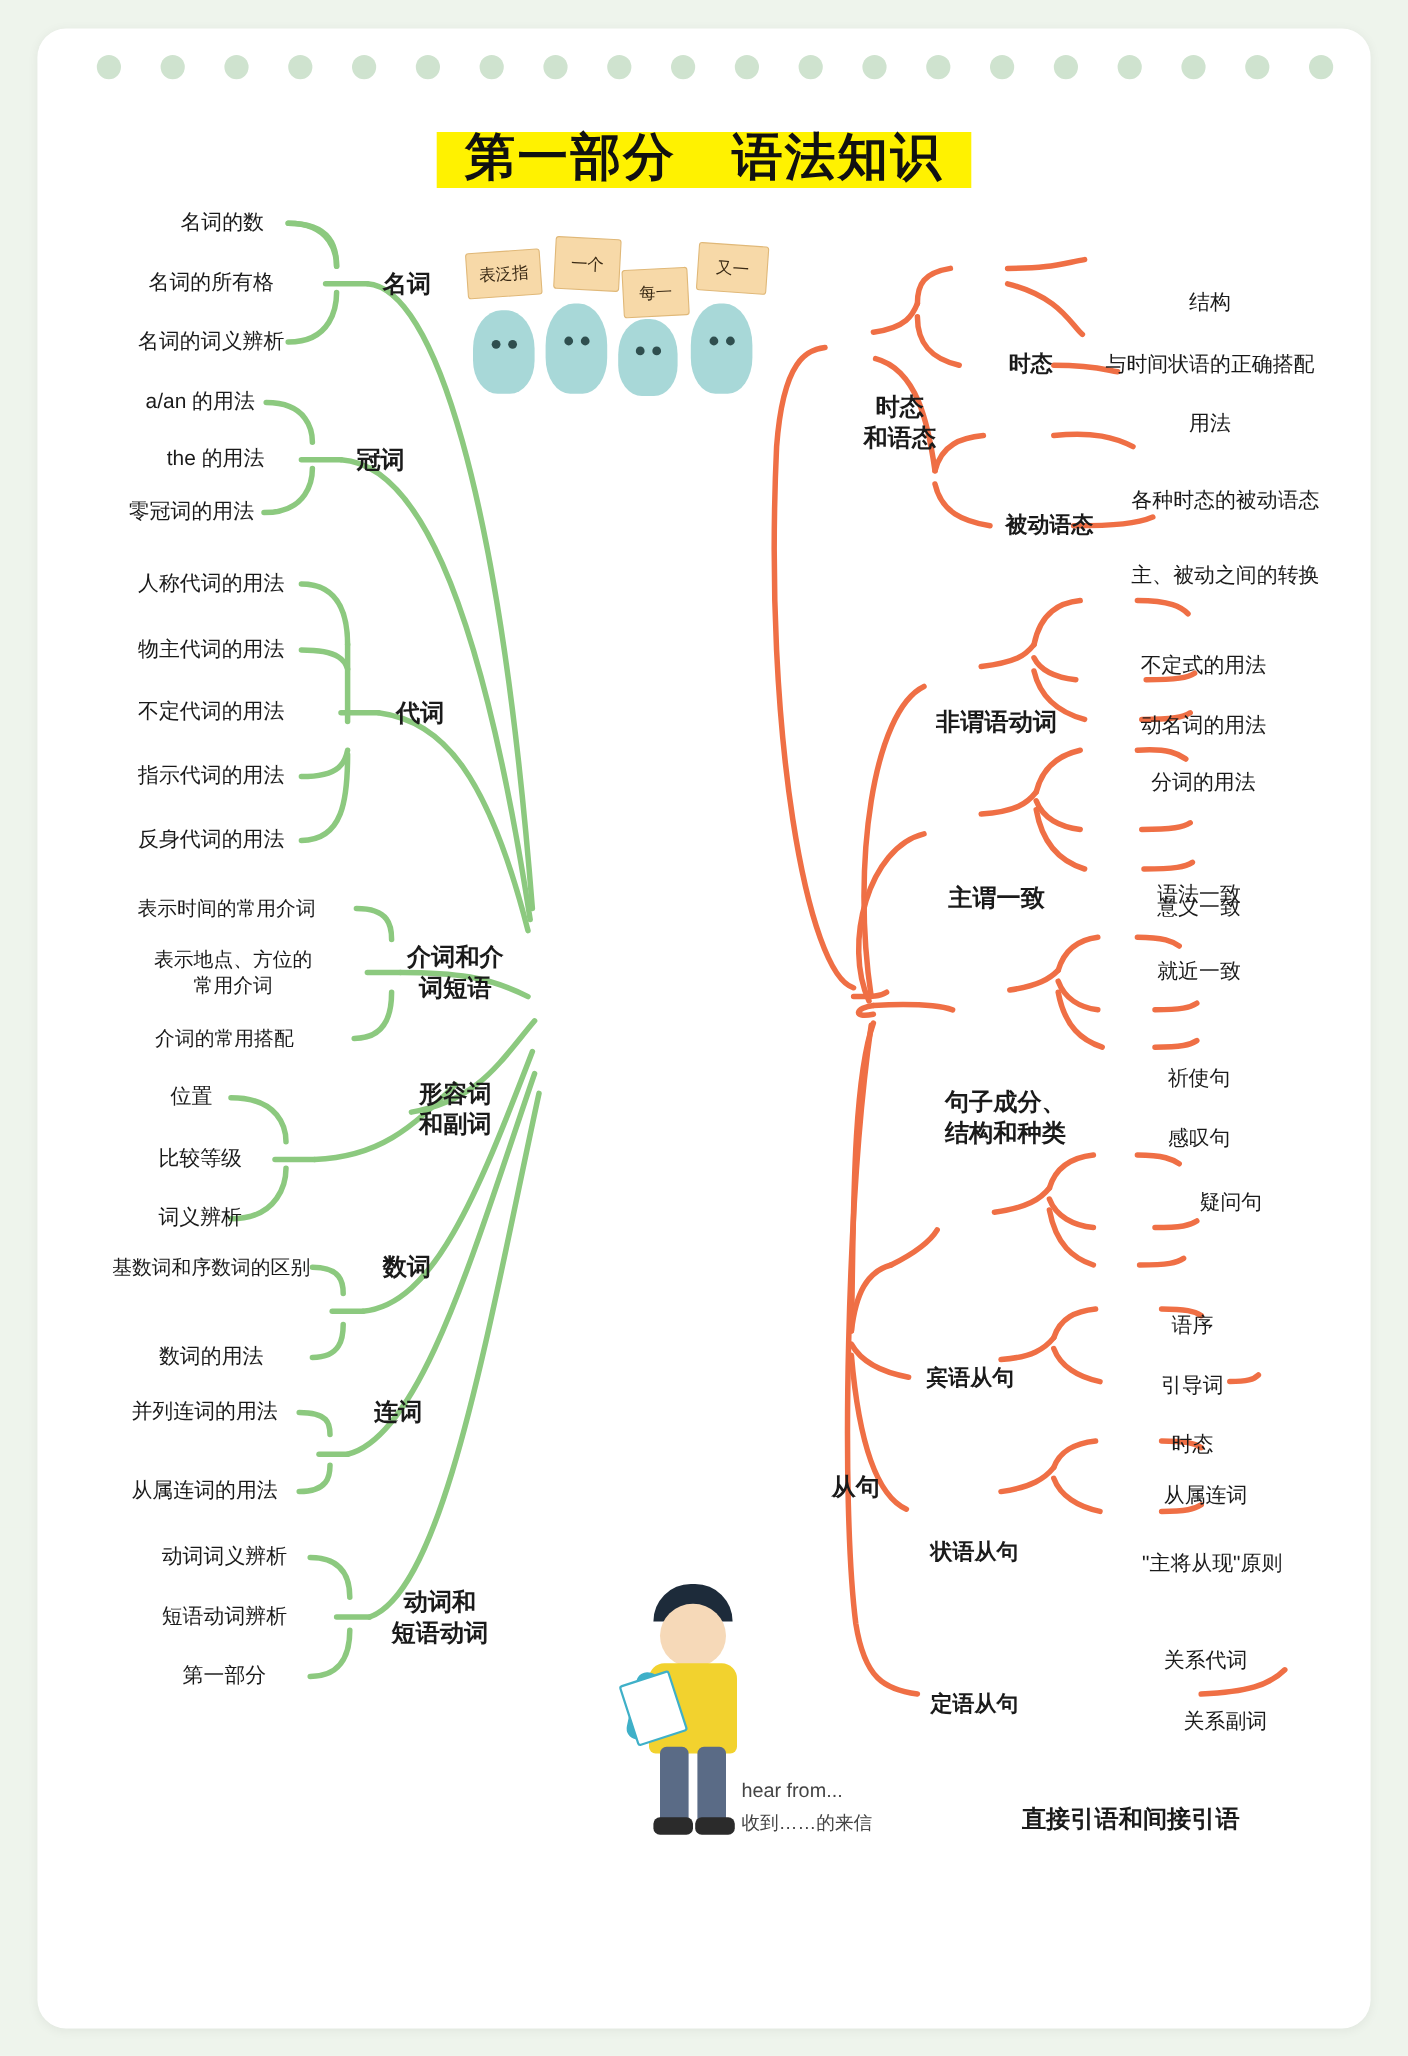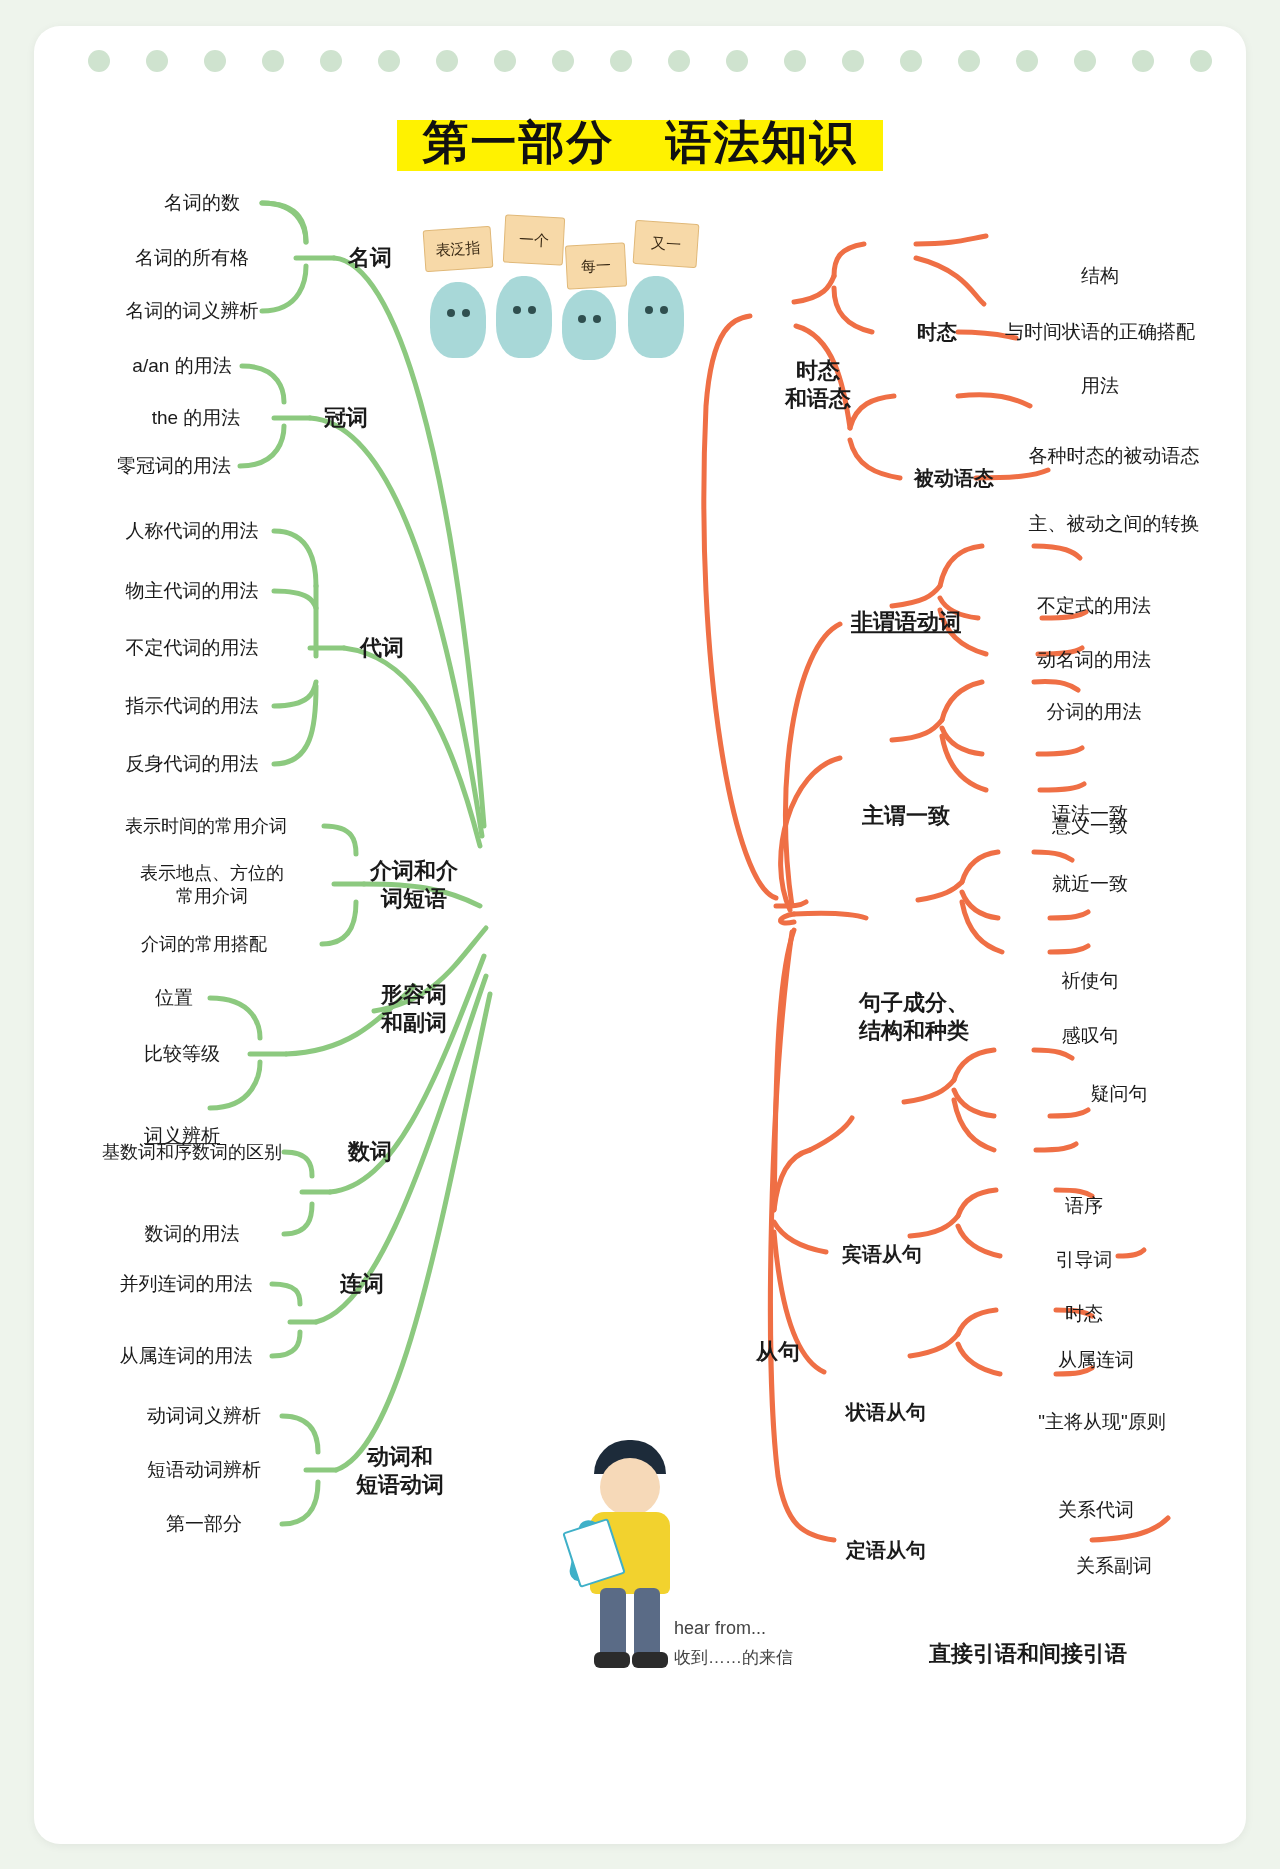--- a/index.html
+++ b/index.html
@@ -299,21 +299,21 @@
 词短语</div>
     <div class="node c leaf-sm" style="left:172px;top:800px;">表示时间的常用介词</div>
     <div class="node c leaf-sm multi" style="left:178px;top:858px;">表示地点、方位的
 常用介词</div>
     <div class="node c leaf-sm" style="left:170px;top:918px;">介词的常用搭配</div>
 
     <div class="node c lvl1 multi" style="left:380px;top:982px;">形容词
 和副词</div>
     <div class="node c leaf" style="left:140px;top:972px;">位置</div>
     <div class="node c leaf" style="left:148px;top:1028px;">比较等级</div>
-    <div class="node c leaf" style="left:148px;top:1110px;text-decoration:underline;">词义辨析</div>
+    <div class="node c leaf" style="left:148px;top:1082px;">词义辨析</div>
 
     <div class="node c lvl1" style="left:336px;top:1126px;">数词</div>
     <div class="node c leaf-sm" style="left:158px;top:1126px;">基数词和序数词的区别</div>
     <div class="node c leaf" style="left:158px;top:1208px;">数词的用法</div>
 
     <div class="node c lvl1" style="left:328px;top:1258px;">连词</div>
     <div class="node c leaf" style="left:152px;top:1258px;">并列连词的用法</div>
     <div class="node c leaf" style="left:152px;top:1330px;">从属连词的用法</div>
 
     <div class="node c lvl1 multi" style="left:366px;top:1444px;">动词和
@@ -325,21 +325,21 @@
     <div class="node c lvl1 multi" style="left:784px;top:358px;">时态
 和语态</div>
     <div class="node c lvl2" style="left:903px;top:306px;">时态</div>
     <div class="node c leaf" style="left:1066px;top:250px;">结构</div>
     <div class="node c leaf" style="left:1066px;top:306px;">与时间状语的正确搭配</div>
     <div class="node c leaf" style="left:1066px;top:360px;">用法</div>
     <div class="node c lvl2" style="left:920px;top:452px;">被动语态</div>
     <div class="node c leaf" style="left:1080px;top:430px;">各种时态的被动语态</div>
     <div class="node c leaf" style="left:1080px;top:498px;">主、被动之间的转换</div>
 
-    <div class="node c lvl1" style="left:872px;top:596px;text-decoration:underline;">非谓语动词</div>
+    <div class="node c lvl1" style="left:872px;top:630px;">非谓语动词</div>
     <div class="node c leaf" style="left:1060px;top:580px;">不定式的用法</div>
     <div class="node c leaf" style="left:1060px;top:634px;">动名词的用法</div>
     <div class="node c leaf" style="left:1060px;top:686px;">分词的用法</div>
 
     <div class="node c lvl1" style="left:872px;top:790px;">主谓一致</div>
     <div class="node c leaf" style="left:1056px;top:788px;">语法一致</div>
     <div class="node c leaf" style="left:1056px;top:800px;">意义一致</div>
     <div class="node c leaf" style="left:1056px;top:858px;">就近一致</div>
 
     <div class="node c lvl1 multi" style="left:880px;top:990px;"></div>

